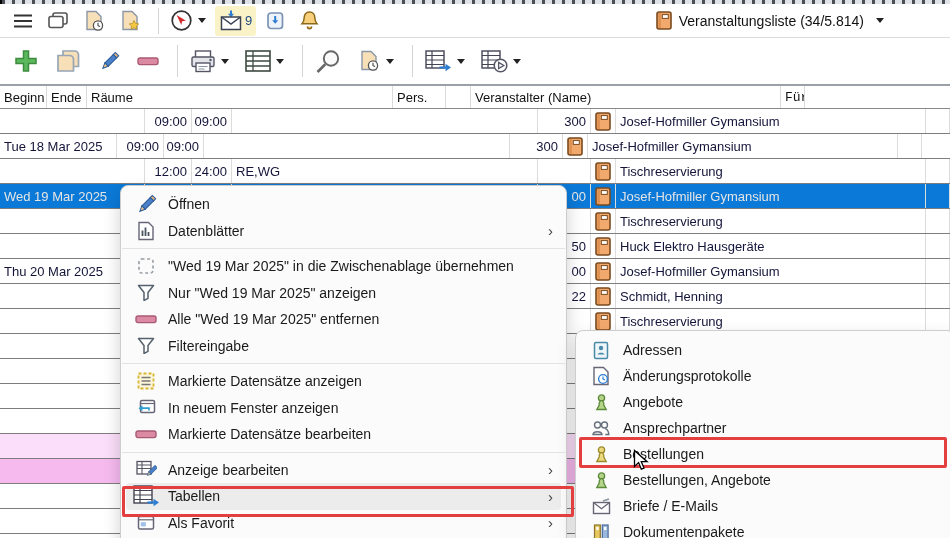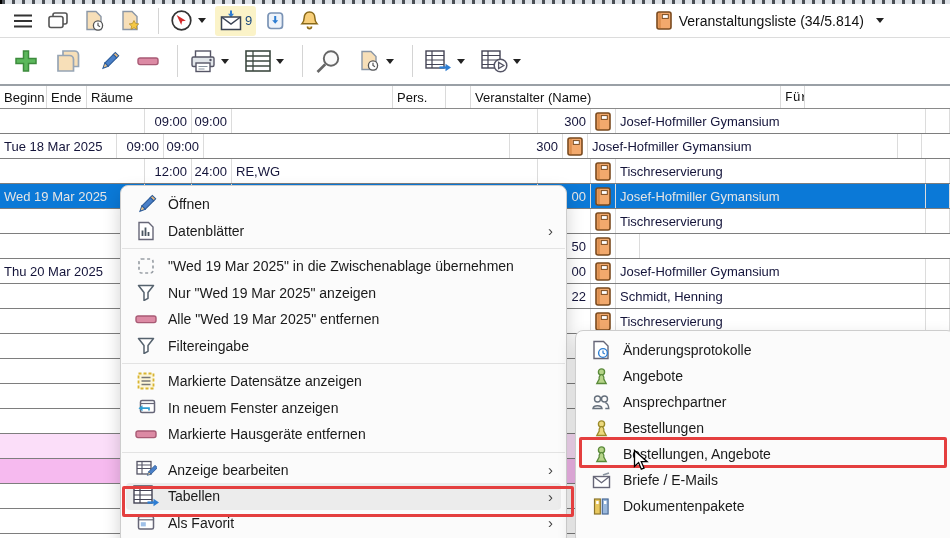--- a/index.html
+++ b/index.html
@@ -354,20 +354,21 @@
         <div class="cell r" style="width: 53px;">50</div>
         <div class="cell c" style="width: 25px;">
           <span class="ic">
             <svg width="16" height="19" viewBox="0 0 16 19">
               <rect x="1" y="1" width="14" height="17" rx="2" fill="#f2a96d" stroke="#7a4a1e" stroke-width="1.6"></rect>
               <rect x="2.4" y="2" width="2.4" height="15" fill="#dd8f4f"></rect>
               <rect x="6.3" y="3.6" width="6" height="3.8" fill="#fff" stroke="#7a4a1e" stroke-width="1"></rect>
             </svg>
           </span>
         </div>
+        <div class="cell" style="width: 310px;">Huck Elektro Hausgeräte</div>
         <div class="cell" style="width: 24px;"></div>
       </div>
       <div class="trow">
         <div class="cell" style="width: 145px;">Thu 20 Mar 2025</div>
         <div class="cell r" style="width: 47px;"></div>
         <div class="cell r" style="width: 40px;"></div>
         <div class="cell" style="width: 306px;"></div>
         <div class="cell r" style="width: 53px;">00</div>
         <div class="cell c" style="width: 25px;">
           <span class="ic">
@@ -604,21 +605,21 @@
       <span class="lbl">In neuem Fenster anzeigen</span>
     </div>
     <div class="mitem">
       <span class="mic">
         <span class="ic">
           <svg width="22" height="9">
             <rect x="1" y="1" width="20" height="6.6" rx="2" fill="#dc8aa4" stroke="#a85a74" stroke-width="1.4"></rect>
           </svg>
         </span>
       </span>
-      <span class="lbl">Markierte Hausgeräte entfernen</span>
+      <span class="lbl">Markierte Datensätze bearbeiten</span>
     </div>
     <div class="msep"></div>
     <div class="mitem">
       <span class="mic">
         <span class="ic">
           <svg width="21" height="19">
             <rect x="1" y="1.5" width="14" height="12.5" fill="#fff" stroke="#556" stroke-width="1.3"></rect>
             <path d="M1 5h14M1 8.5h14M6 1.5v12.5" stroke="#556" stroke-width="1.1"></path>
             <g transform="rotate(45 15.5 11)">
               <rect x="14" y="4.5" width="3.4" height="9" fill="#4a80c8" stroke="#2a5a98" stroke-width=".8"></rect>
@@ -652,20 +653,32 @@
             <path d="M1.5 4.8h15" stroke="#667" stroke-width="1.2"></path>
             <rect x="3.8" y="7.2" width="5" height="4.2" fill="#9fc0e8"></rect>
           </svg>
         </span>
       </span>
       <span class="lbl">Als Favorit</span>
       <span class="arrow">›</span>
     </div>
   </div>
 <div class="submenu" id="submenu">
+    <div class="mitem">
+      <span class="mic">
+        <span class="ic">
+          <svg width="16" height="19">
+            <rect x="1.5" y="1.5" width="13" height="16" rx="1.5" fill="#eef6fa" stroke="#4a8aa8" stroke-width="1.5"></rect>
+            <circle cx="8" cy="7" r="2.2" fill="#4a8aa8"></circle>
+            <path d="M4.5 13.5c.6-2.4 6.4-2.4 7 0z" fill="#4a8aa8"></path>
+          </svg>
+        </span>
+      </span>
+      <span class="lbl">Adressen</span>
+    </div>
     <div class="mitem">
       <span class="mic">
         <span class="ic">
           <svg width="18" height="20">
             <path d="M2 1.5h9.5l4.5 4.5v12.5H2z" fill="#fff" stroke="#667" stroke-width="1.4"></path>
             <circle cx="11" cy="13" r="4.4" fill="#fff" stroke="#2d7dd2" stroke-width="1.4"></circle>
             <path d="M11 10.6V13l1.9 1.1" stroke="#2d7dd2" stroke-width="1.2" fill="none"></path>
           </svg>
         </span>
       </span>

